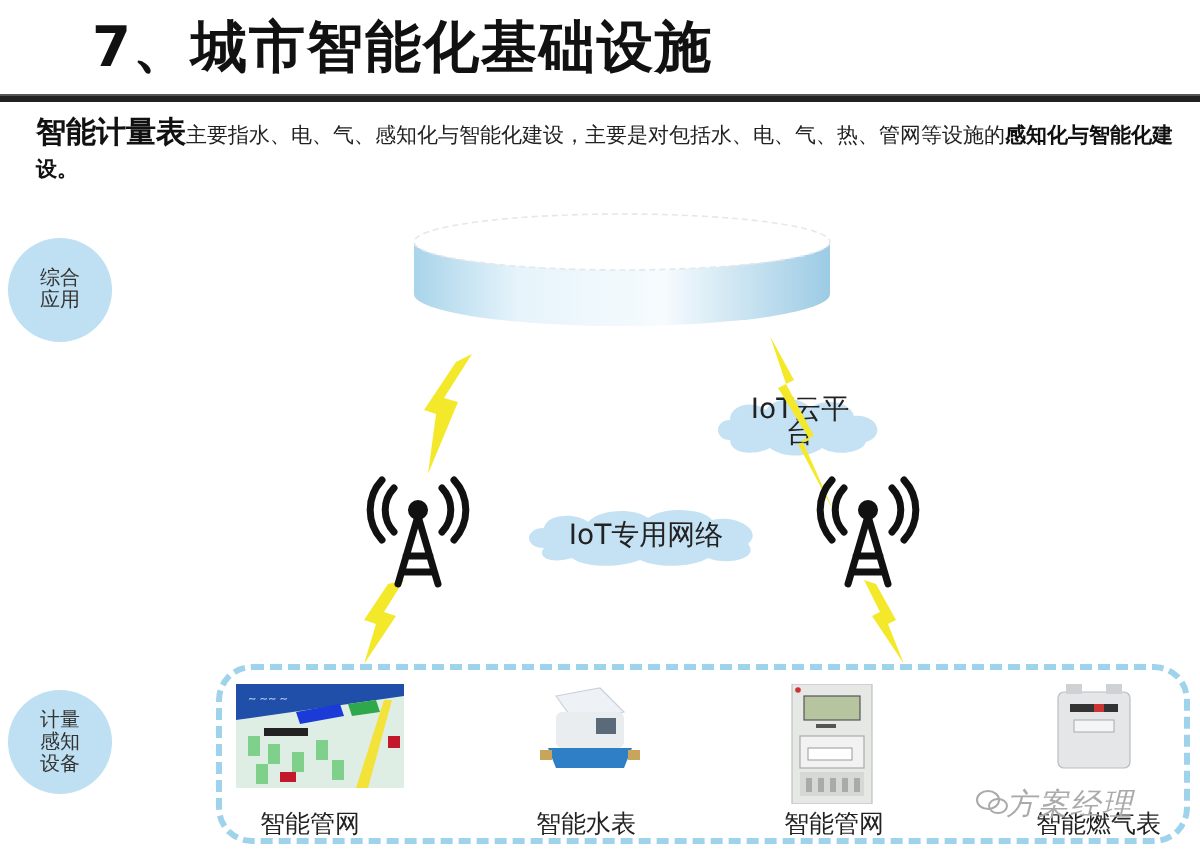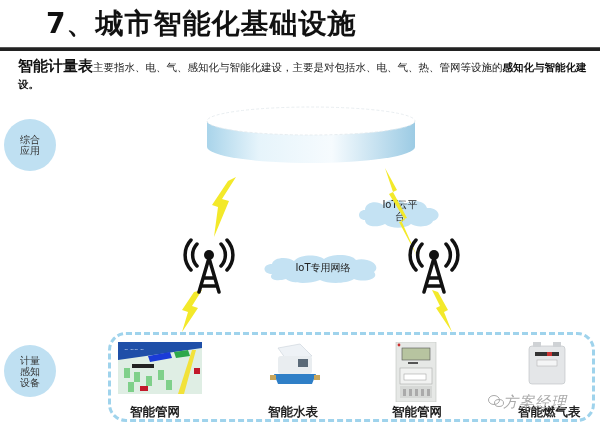--- a/index.html
+++ b/index.html
@@ -12,28 +12,28 @@
   .intro { position: absolute; left: 18px; top: 58px; width: 570px; font-size: 10.5px; line-height: 17px; color: #222; }
   .intro .lead { font-size: 15px; font-weight: bold; color: #111; }
   .intro .strong { font-weight: bold; color: #111; }
 
   .circle { position: absolute; width: 52px; height: 52px; border-radius: 50%; background: #bfe0f2; display: flex; align-items: center; justify-content: center; text-align: center; font-size: 10px; line-height: 11px; color: #333; white-space: pre-line; }
 
   .station { position: absolute; left: 203px; top: 105px; width: 216px; height: 62px; }
   .station-label { position: absolute; left: 0; top: 30px; width: 100%; text-align: center; font-size: 12px; color: #222; }
 
   .cloud { position: absolute; }
-  .cloud-label { position: absolute; width: 100%; text-align: center; font-size: 10px; line-height: 12px; color: #222; white-space: pre-line; }
+  .cloud-label { position: absolute; width: 100%; text-align: center; font-size: 14px; line-height: 12px; color: #222; white-space: pre-line; }
 
   .bolt, .tower { position: absolute; }
 
   .device-frame { position: absolute; left: 108px; top: 332px; width: 487px; height: 90px; border: 3px dashed #9fd3ec; border-radius: 18px; }
 
   .device { position: absolute; }
-  .device-label { position: absolute; font-size: 12.5px; color: #222; white-space: nowrap; font-weight: bold; }
+  .device-label { position: absolute; font-size: 12.5px; color: #222; white-space: nowrap; }
 
   .watermark { position: absolute; left: 503px; top: 393px; font-size: 15px; color: #aaa; font-style: italic; letter-spacing: 1px; }
   .wm-icon { position: absolute; left: 488px; top: 394px; }
 </style>
 </head>
 <body>
 
 <div class="title">7、城市智能化基础设施</div>
 <div class="rule"></div>
 

